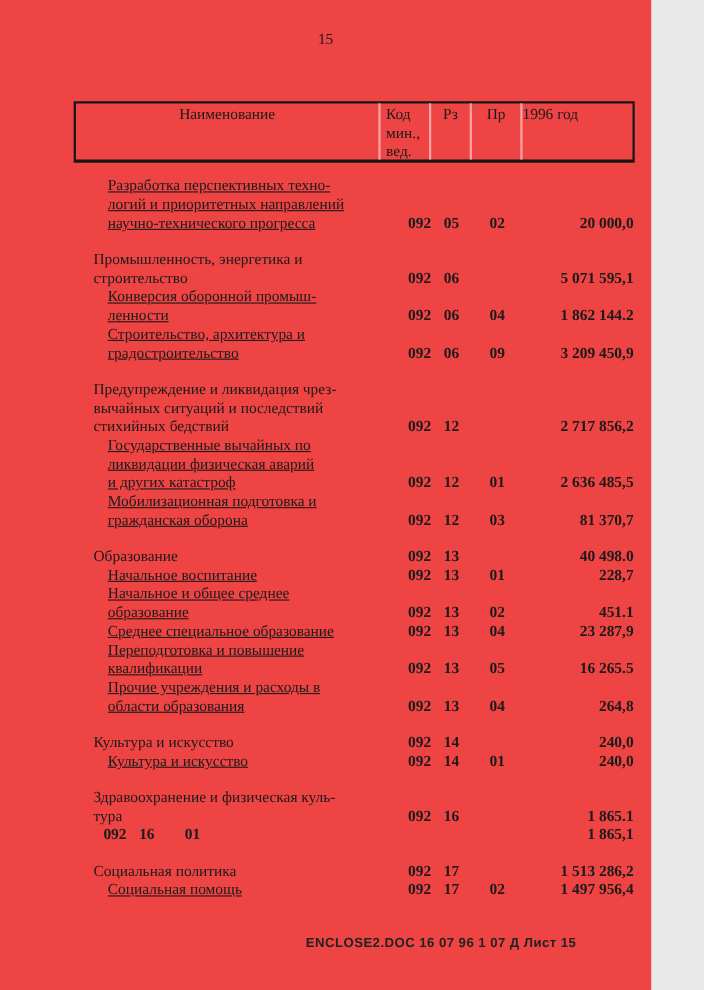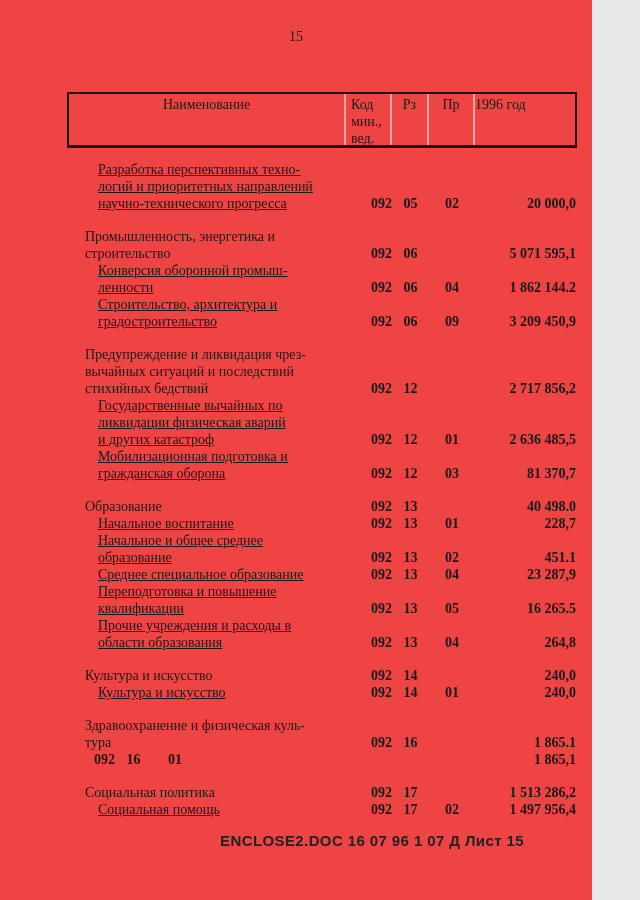--- a/index.html
+++ b/index.html
@@ -71,24 +71,24 @@
     flex: 1;
     text-align: right;
     font-weight: bold;
     white-space: nowrap;
     padding-right: 1px;
   }
   .name-line { white-space: nowrap; }
   
   .doc-footer {
     position: absolute;
-    top: 832px;
+    top: 850px;
     right: 68px;
     font-family: "Liberation Sans", "DejaVu Sans", sans-serif;
-    font-size: 15px;
+    font-size: 12px;
     font-weight: bold;
     letter-spacing: 0.4px;
     color: #222222;
     white-space: nowrap;
   }
 </style>
 </head>
 <body>
 
 <div class="page">

